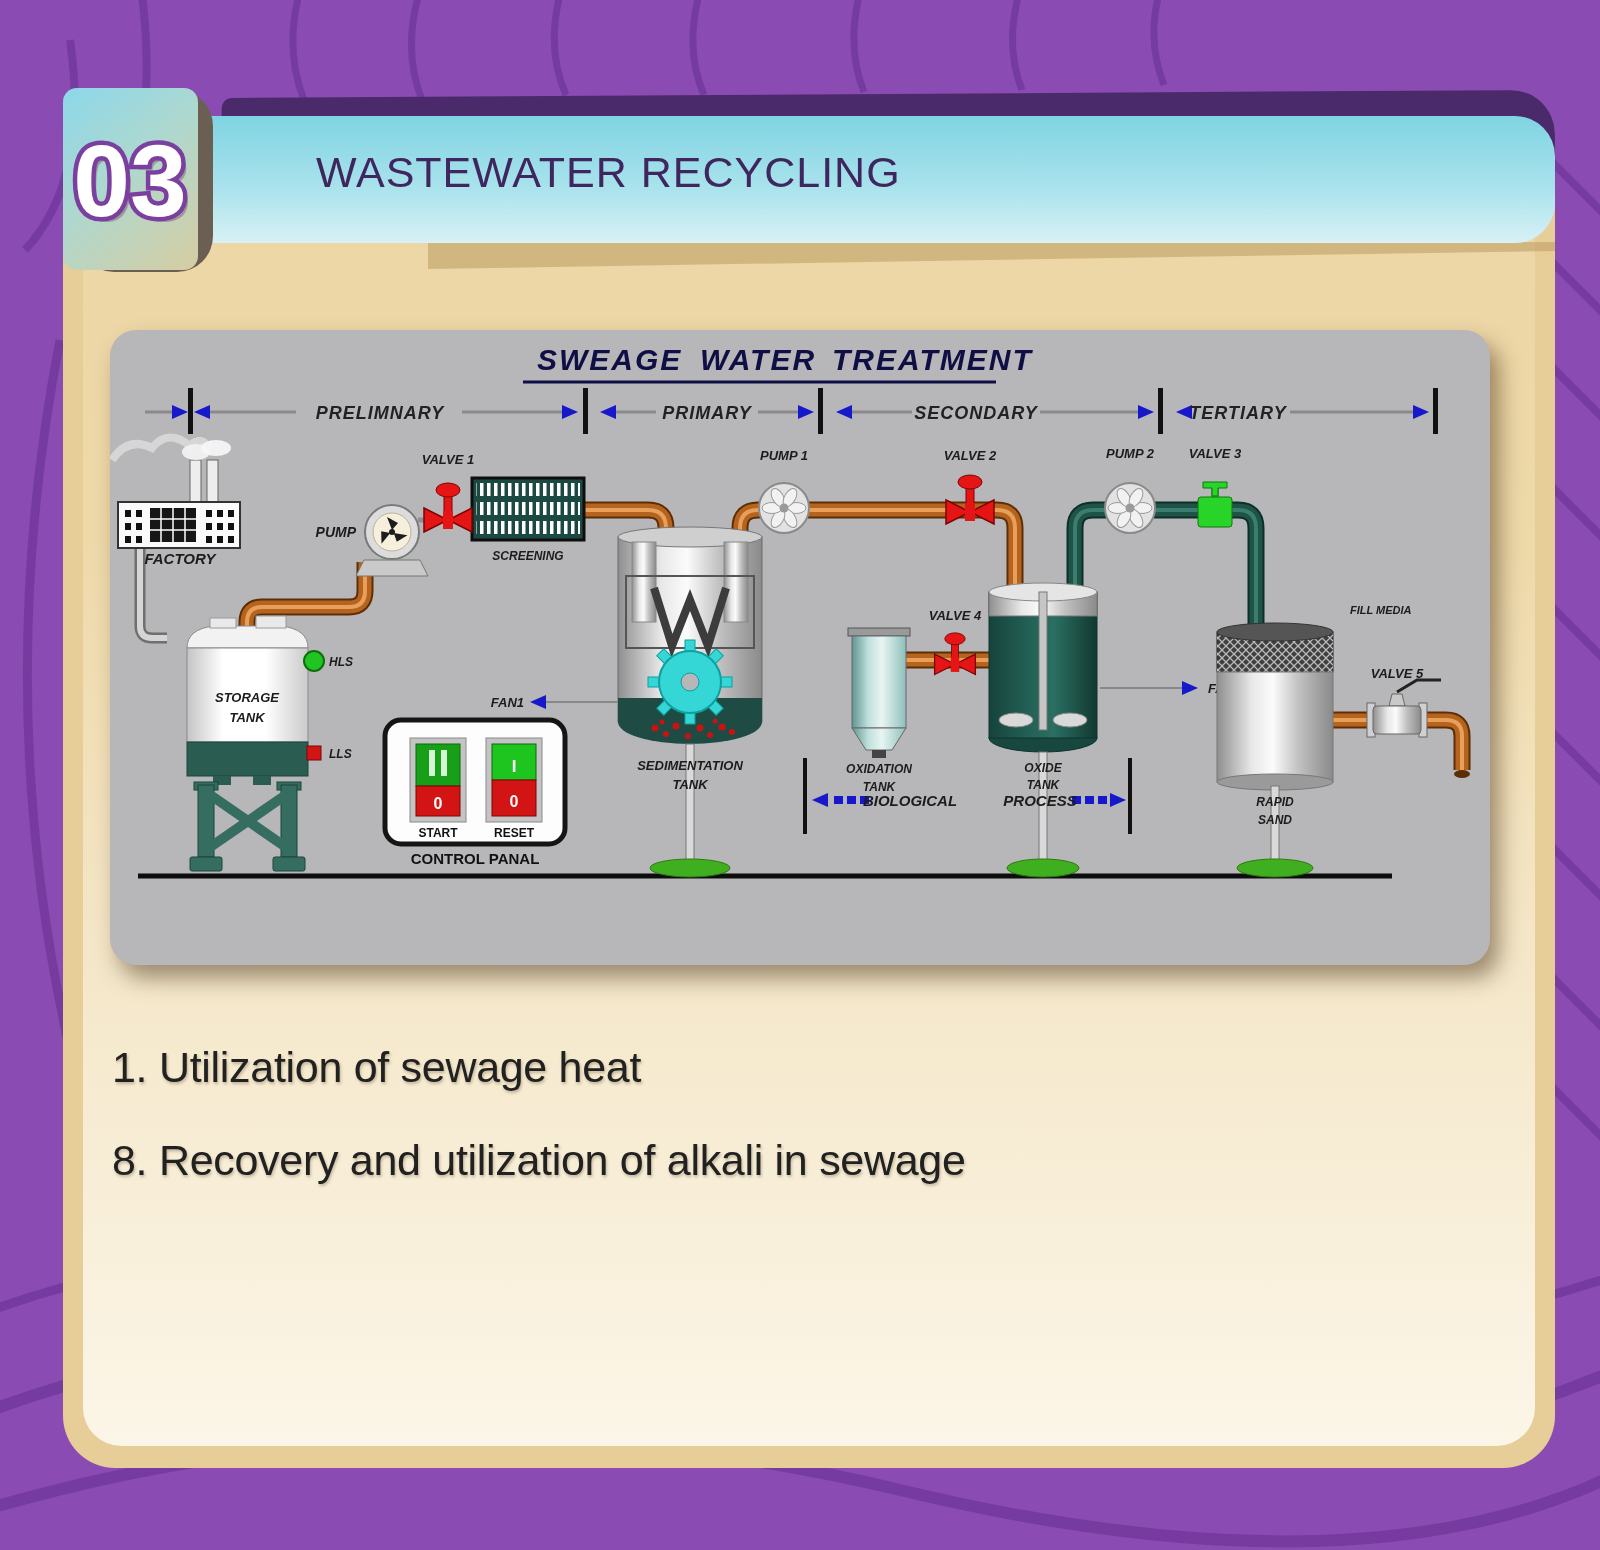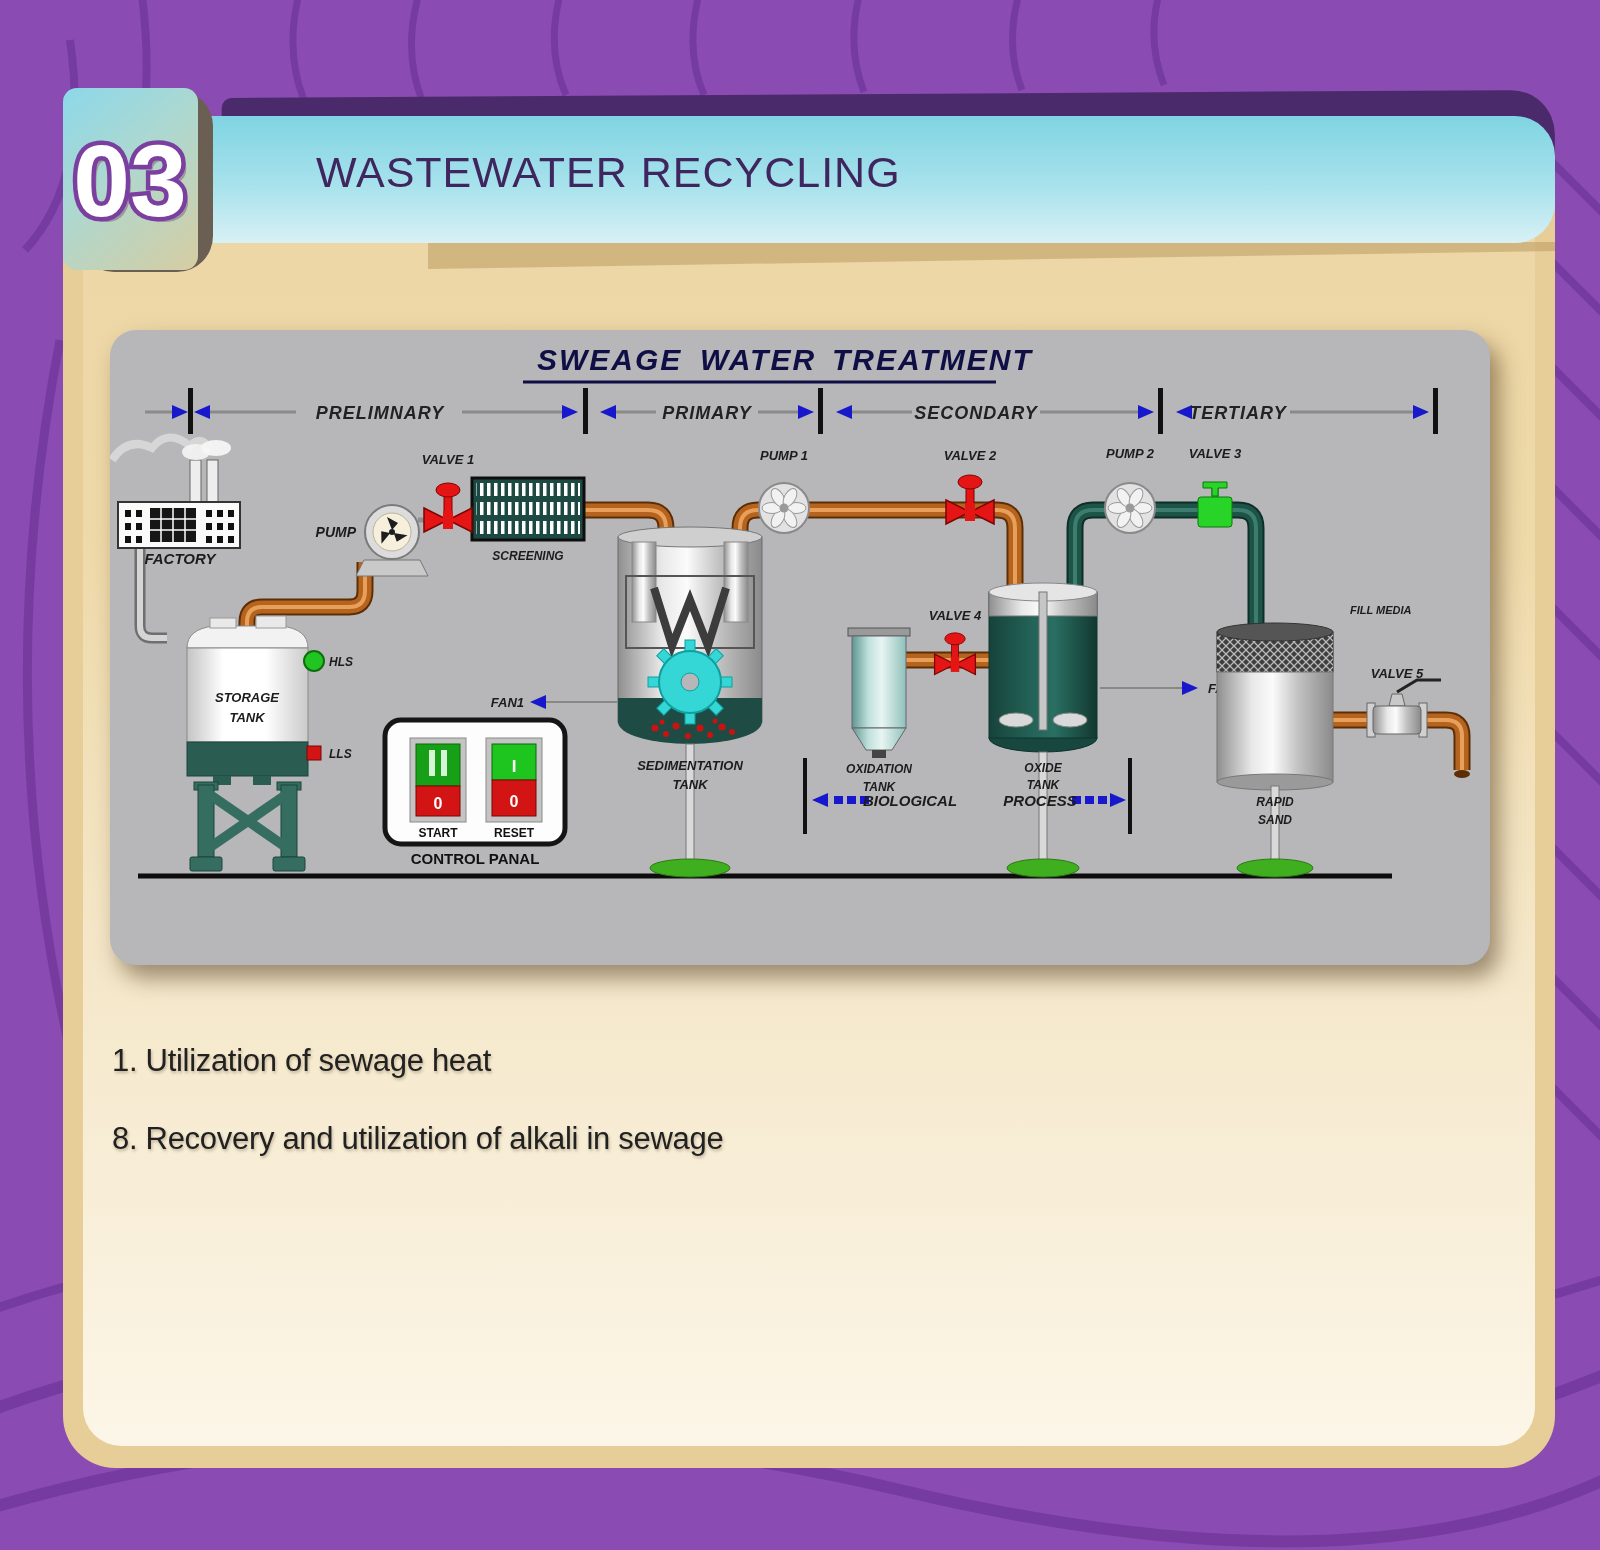--- a/index.html
+++ b/index.html
@@ -51,21 +51,21 @@
     position:absolute;left:110px;top:330px;width:1380px;height:635px;
     background:#b7b6b8;border-radius:26px;z-index:4;
     box-shadow:9px 13px 22px rgba(70,45,20,.5);
   }
   .diagram-panel svg{width:1380px;height:635px;display:block;}
   .key-list{
     position:absolute;left:112px;top:1042px;width:1380px;z-index:4;
     list-style:none;margin:0;padding:0;
   }
   .key-list li{
-    font-size:31px;color:#212121;letter-spacing:-0.3px;line-height:1.2;
+    font-size:43px;color:#212121;letter-spacing:-0.3px;line-height:1.2;
     margin-bottom:41px;text-shadow:1px 2px 3px rgba(90,70,40,.35);
   }
   
   text{font-family:"Liberation Sans", sans-serif;}
   .lbl{font-style:italic;font-weight:bold;fill:#1c1c1c;}
   .phase{font-style:italic;font-weight:600;fill:#222;letter-spacing:1px;}
   .pipe path{fill:none;stroke-linejoin:round;stroke-linecap:butt;}
   .copper .o{stroke:#5d2e06;stroke-width:17;}
   .copper .m{stroke:#b5641f;stroke-width:13;}
   .copper .h{stroke:#eda55f;stroke-width:4;opacity:.9;}

